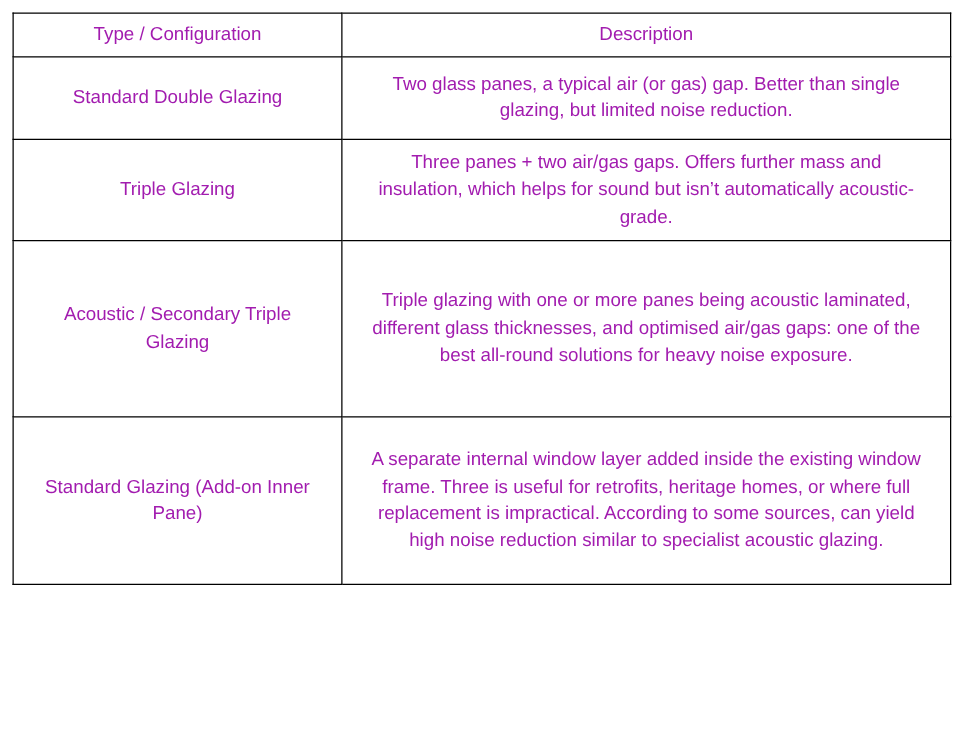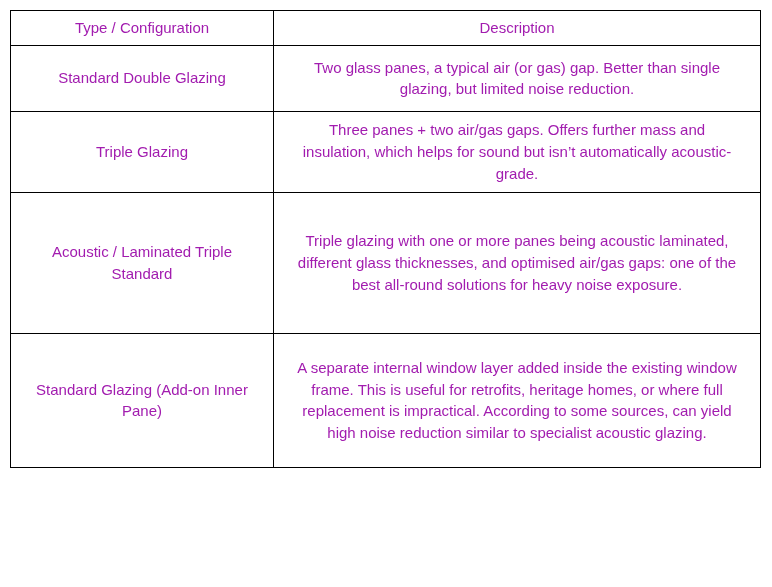--- a/index.html
+++ b/index.html
@@ -80,23 +80,23 @@
     <tbody>
       <tr class="row-r0">
         <td class="cell-type">Standard Double Glazing</td>
         <td class="cell-desc">Two glass panes, a typical air (or gas) gap. Better than single glazing, but limited noise reduction.</td>
       </tr>
       <tr class="row-r2">
         <td class="cell-type">Triple Glazing</td>
         <td class="cell-desc">Three panes + two air/gas gaps. Offers further mass and insulation, which helps for sound but isn’t automatically acoustic-grade.</td>
       </tr>
       <tr class="row-r3">
-        <td class="cell-type">Acoustic / Laminated Triple Standard</td>
+        <td class="cell-type">Acoustic / Secondary Triple Glazing</td>
         <td class="cell-desc">Triple glazing with one or more panes being acoustic laminated, different glass thicknesses, and optimised air/gas gaps: one of the best all-round solutions for heavy noise exposure.</td>
       </tr>
       <tr class="row-r4">
         <td class="cell-type">Standard Glazing (Add-on Inner Pane)</td>
-        <td class="cell-desc">A separate internal window layer added inside the existing window frame. This is useful for retrofits, heritage homes, or where full replacement is impractical. According to some sources, can yield high noise reduction similar to specialist acoustic glazing.</td>
+        <td class="cell-desc">A separate internal window layer added inside the existing window frame. Three is useful for retrofits, heritage homes, or where full replacement is impractical. According to some sources, can yield high noise reduction similar to specialist acoustic glazing.</td>
       </tr>
     </tbody>
   </table>
 
 </div>
 
 </body></html>

